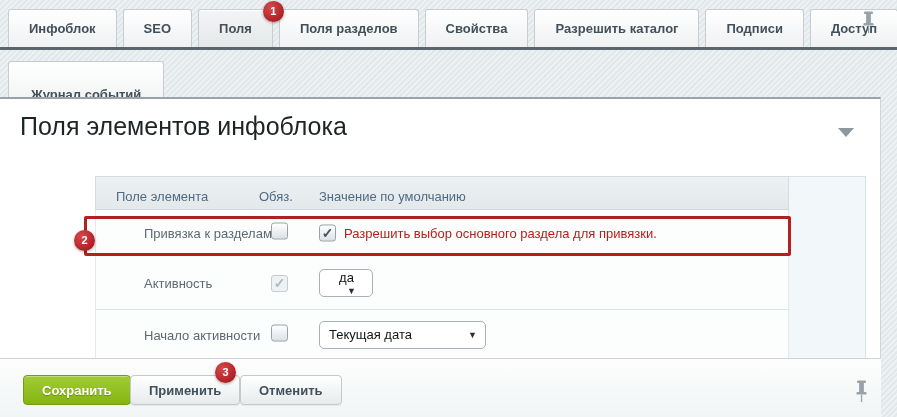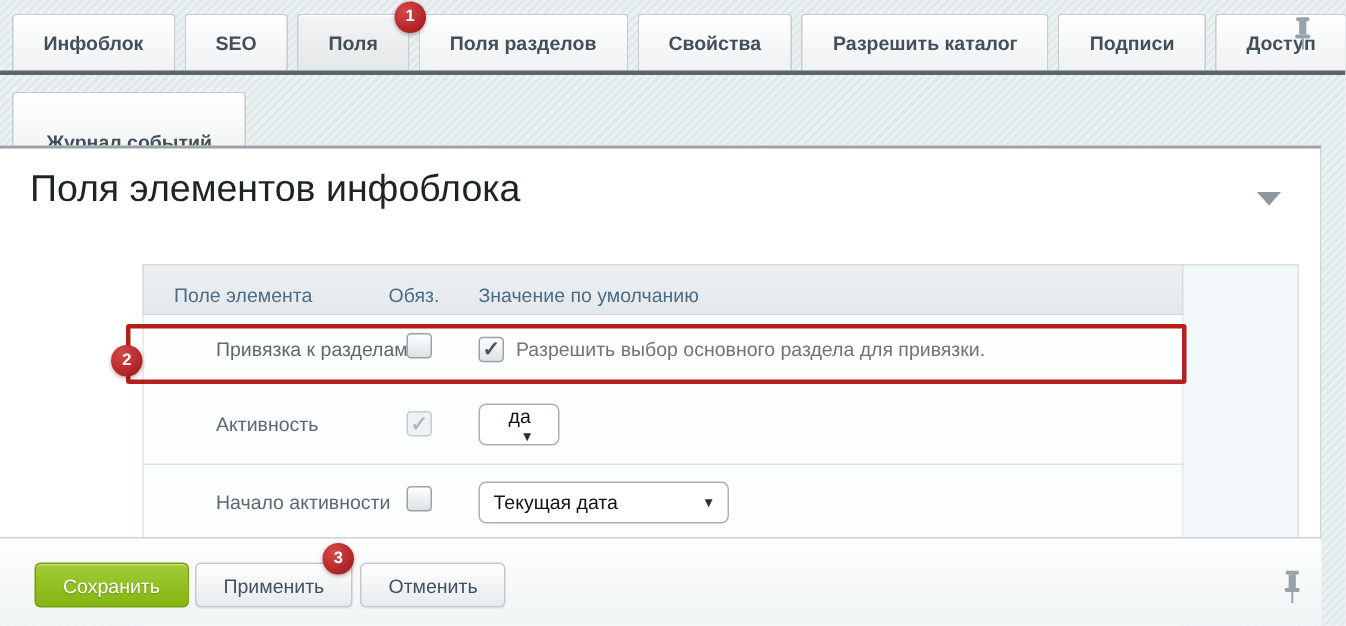--- a/index.html
+++ b/index.html
@@ -85,21 +85,21 @@
   
   .checkbox {
     display:inline-block; width:17px; height:17px; border:1px solid #99a1a7; border-radius:3px;
     background:linear-gradient(#ffffff,#dde2e5); cursor:pointer;
     font-size:14px; line-height:15px; text-align:center; color:#4a545b; font-weight:bold;
   }
   .checkbox.checked::after { content:"\2713"; }
   .checkbox.disabled {
     border-color:#c3cdd2; background:#eef2f4; cursor:default; color:#aebbc2;
   }
-  .value-caption { font-size:13px; color:#737373; }
+  .value-caption { font-size:13px; color:#b91c1c; }
 
   
   .select {
     display:inline-flex; align-items:center; justify-content:space-between;
     height:28px; padding:0 8px 0 9px; background:#fff;
     border:1px solid #a9b1b7; border-radius:5px; cursor:pointer;
     font-size:13px; color:#101417;
   }
   .select .caret { font-size:9px; color:#2b2f33; margin-left:10px; }
   .select-small { width:54px;flex-direction:column; }
@@ -112,21 +112,21 @@
   }
   .row-badge { left:-22px; top:53px; }
 
   
   .footer {
     position:absolute; left:0; top:358px; width:881px; height:59px; z-index:50;
     background:linear-gradient(#fdfdfd,#f1f5f5); border-top:1px solid #ccd4d8;
   }
   .btn {
     position:absolute; top:16px; height:30px; padding:0 18px; border-radius:4px;
-    font-family:"Liberation Sans", sans-serif; font-size:13px; font-weight:normal; cursor:pointer;
+    font-family:"Liberation Sans", sans-serif; font-size:13px; font-weight:bold; cursor:pointer;
   }
   .btn-green {
     left:23px; color:#fff; text-shadow:0 1px 1px rgba(0,0,0,.25);
     background:linear-gradient(#a2cc37,#84b411); border:1px solid #759d0e;
     box-shadow: inset 0 1px 0 rgba(255,255,255,.35);
   }
   .btn-gray {
     color:#40505c; background:linear-gradient(#ffffff,#e7ebec); border:1px solid #c3c9cc;
     box-shadow: 0 1px 1px rgba(0,0,0,.06);
   }

